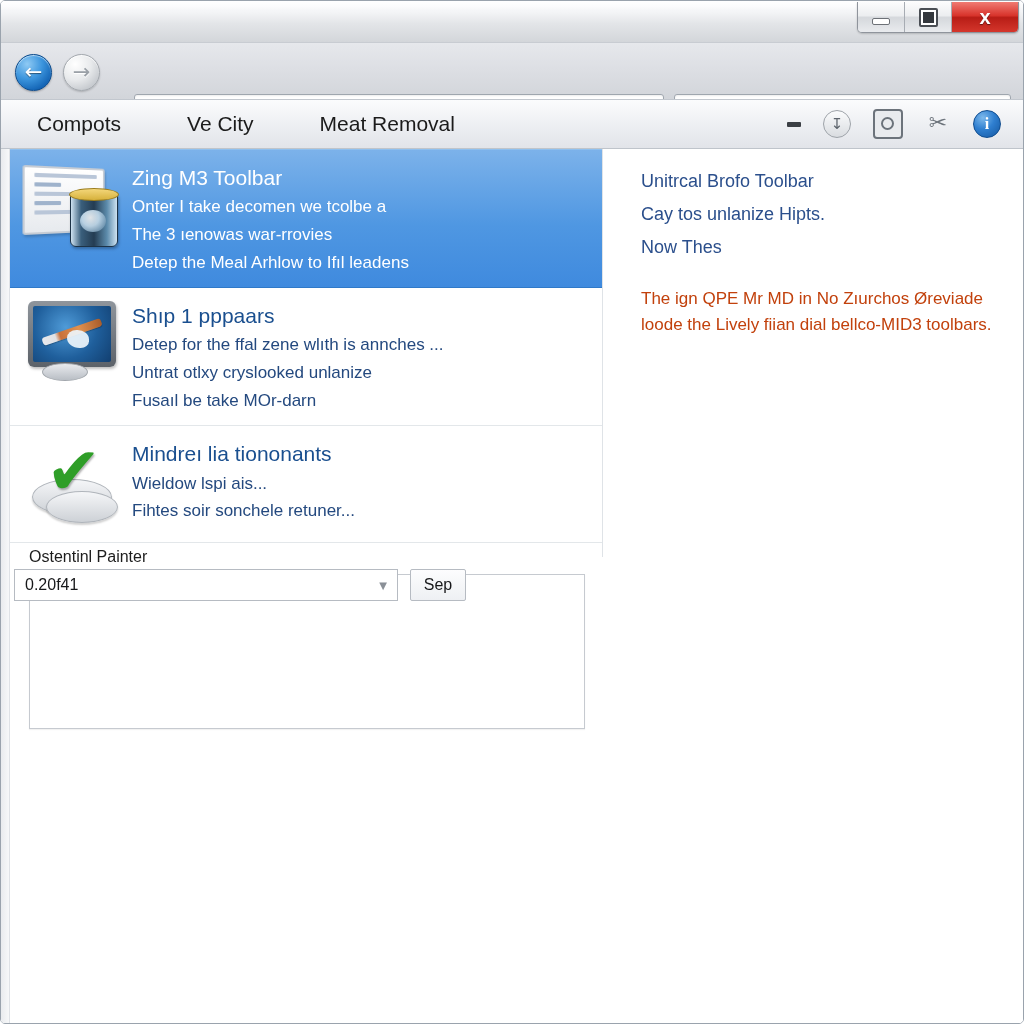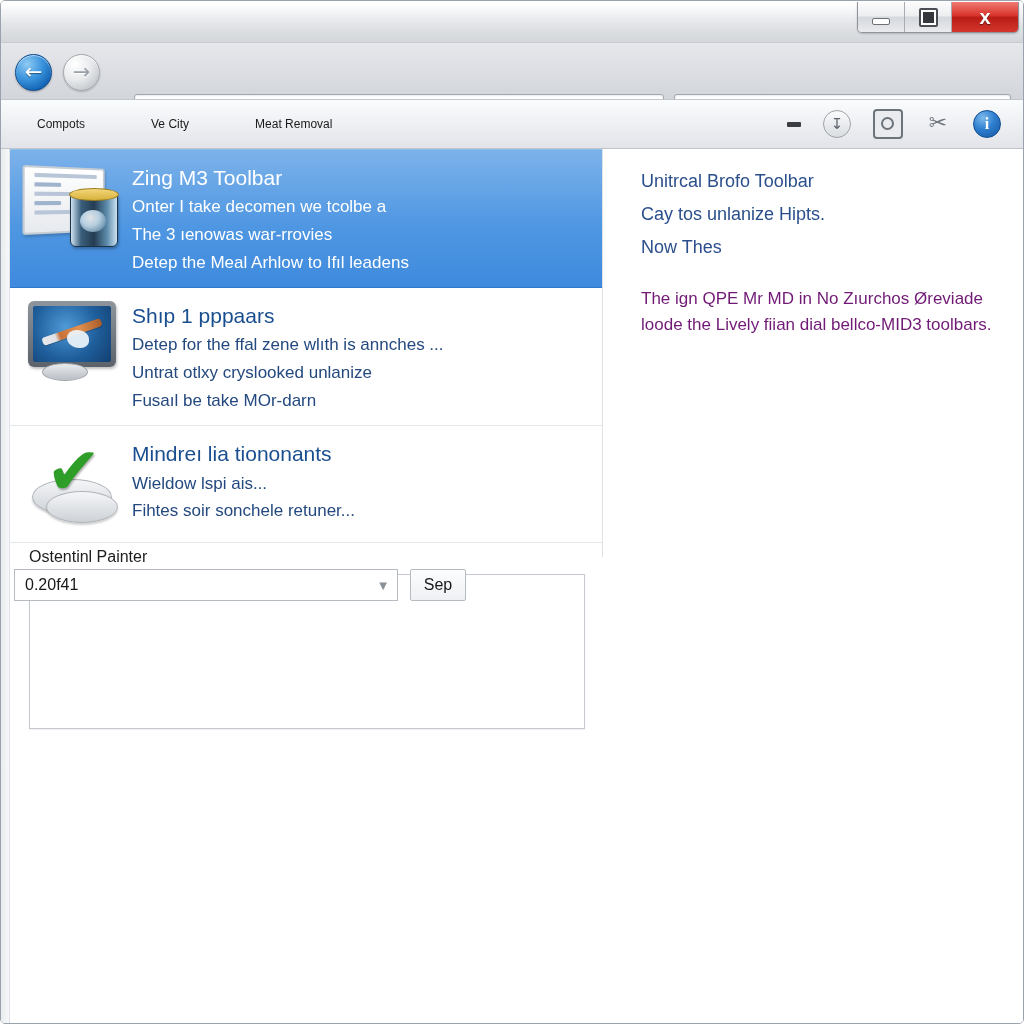--- a/index.html
+++ b/index.html
@@ -264,21 +264,21 @@
     width: 1024px;
     height: 50px;
     background: linear-gradient(to bottom, #fbfcfd 0%, #eef0f3 50%, #e2e4e9 100%);
     border-top: 1px solid #c2c7ce;
     border-bottom: 1px solid #bfc4cb;
     box-sizing: border-box;
     display: flex;
     align-items: center;
   }
   .menu-item {
-    font-size: 12px;
+    font-size: 21px;
     color: #1b1b1b;
     padding: 4px 10px;
     white-space: nowrap;
   }
   .menu-spacer { flex: 1 1 auto; }
 
   .cmd-icons {
     display: flex;
     align-items: center;
     gap: 22px;
@@ -526,21 +526,21 @@
   }
   .rp-link {
     font-size: 18px;
     color: #2b4f8c;
     line-height: 1.84;
     white-space: nowrap;
   }
   .rp-para {
     margin-top: 22px;
     font-size: 17px;
-    color: #701a75;
+    color: #c2410c;
     line-height: 1.52;
   }
 
   
   .form-area {
     position: absolute;
     left: 28px;
     top: 399px;
     width: 556px;
   }

